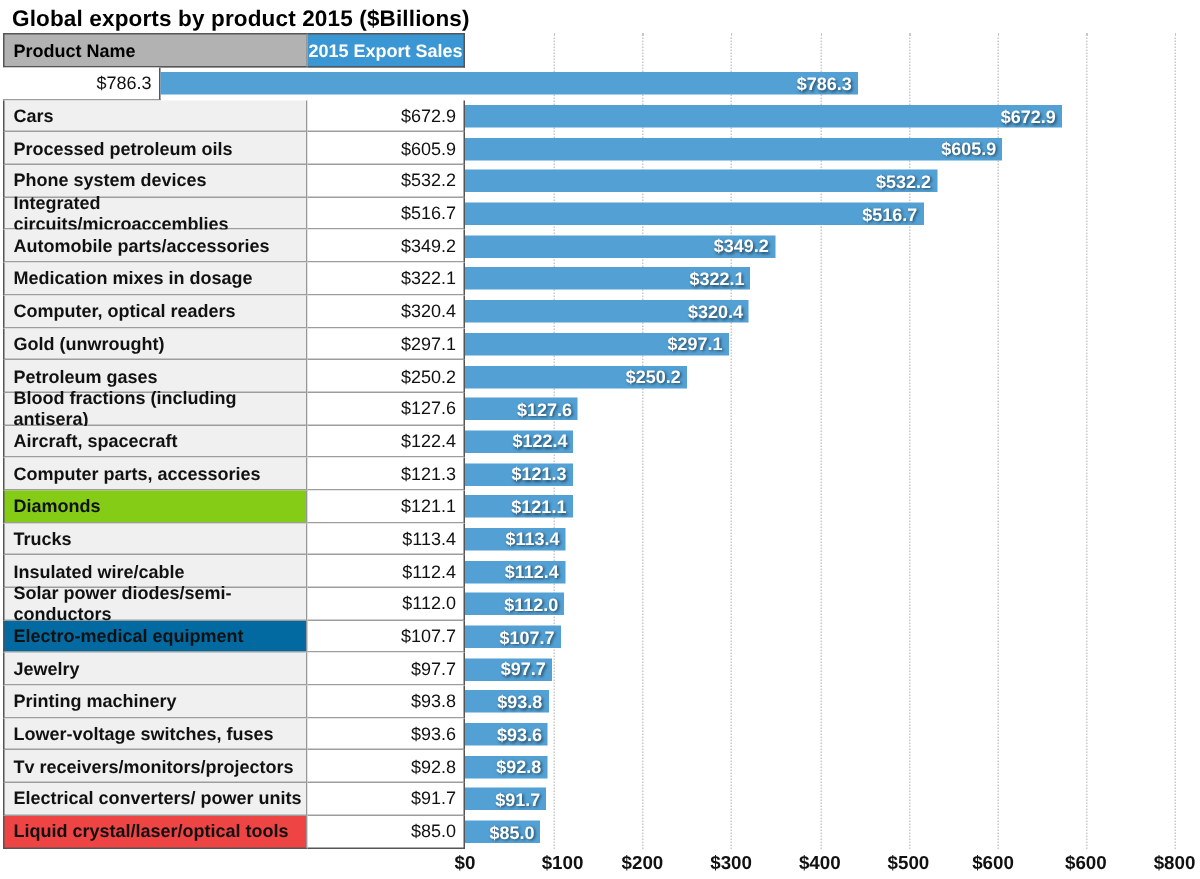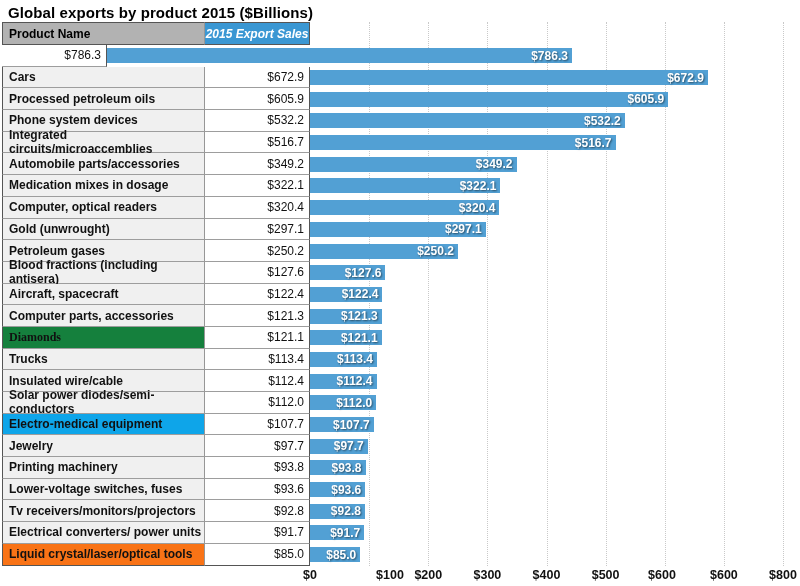--- a/index.html
+++ b/index.html
@@ -87,21 +87,21 @@
         <div class="gridline" style="left: 487.4px; border-left-color: rgb(201, 201, 201);"></div>
         <div class="gridline" style="left: 546.5px; border-left-color: rgb(201, 201, 201);"></div>
         <div class="gridline" style="left: 605.6px; border-left-color: rgb(201, 201, 201);"></div>
         <div class="gridline" style="left: 664.8px; border-left-color: rgb(201, 201, 201);"></div>
         <div class="gridline" style="left: 723.9px; border-left-color: rgb(201, 201, 201);"></div>
         <div class="gridline" style="left: 783px; border-left-color: rgb(201, 201, 201);"></div>
       </div>
 
     <div class="header-row">
       <div class="hcell name" style="background: rgb(178, 178, 178);">Product Name</div>
-      <div class="hcell value" style="background: rgb(58, 151, 211); font-style: italic;">2015 Export Sales</div>
+      <div class="hcell value" style="background: rgb(58, 151, 211);">2015 Export Sales</div>
     </div>
 
     <div class="rows" id="rows">
         <div class="row">
           <div class="cell value">$786.3</div>
           <div class="track">
             <div class="bar" style="width: 464.9px; background: rgb(82, 160, 212);">
               <span class="bar-label">$786.3</span>
             </div>
           </div>
@@ -208,21 +208,21 @@
         <div class="row">
           <div class="cell name" style="background: rgb(240, 240, 240);">Computer parts, accessories</div>
           <div class="cell value">$121.3</div>
           <div class="track">
             <div class="bar" style="width: 71.7px; background: rgb(82, 160, 212);">
               <span class="bar-label">$121.3</span>
             </div>
           </div>
         </div>
         <div class="row">
-          <div class="cell name" style="background: #15803d; font-family: Liberation Serif, serif;">Diamonds</div>
+          <div class="cell name" style="background: #84cc16;">Diamonds</div>
           <div class="cell value">$121.1</div>
           <div class="track">
             <div class="bar" style="width: 71.6px; background: rgb(82, 160, 212);">
               <span class="bar-label">$121.1</span>
             </div>
           </div>
         </div>
         <div class="row">
           <div class="cell name" style="background: rgb(240, 240, 240);">Trucks</div>
           <div class="cell value">$113.4</div>
@@ -244,21 +244,21 @@
         <div class="row">
           <div class="cell name" style="background: rgb(240, 240, 240);">Solar power diodes/semi-conductors</div>
           <div class="cell value">$112.0</div>
           <div class="track">
             <div class="bar" style="width: 66.2px; background: rgb(82, 160, 212);">
               <span class="bar-label">$112.0</span>
             </div>
           </div>
         </div>
         <div class="row">
-          <div class="cell name" style="background: #0ea5e9;">Electro-medical equipment</div>
+          <div class="cell name" style="background: #0369a1;">Electro-medical equipment</div>
           <div class="cell value">$107.7</div>
           <div class="track">
             <div class="bar" style="width: 63.7px; background: rgb(82, 160, 212);">
               <span class="bar-label">$107.7</span>
             </div>
           </div>
         </div>
         <div class="row">
           <div class="cell name" style="background: rgb(240, 240, 240);">Jewelry</div>
           <div class="cell value">$97.7</div>
@@ -298,33 +298,33 @@
         <div class="row">
           <div class="cell name" style="background: rgb(240, 240, 240);">Electrical converters/ power units</div>
           <div class="cell value">$91.7</div>
           <div class="track">
             <div class="bar" style="width: 54.2px; background: rgb(82, 160, 212);">
               <span class="bar-label">$91.7</span>
             </div>
           </div>
         </div>
         <div class="row last">
-          <div class="cell name" style="background: #f97316;">Liquid crystal/laser/optical tools</div>
+          <div class="cell name" style="background: #ef4444;">Liquid crystal/laser/optical tools</div>
           <div class="cell value">$85.0</div>
           <div class="track">
             <div class="bar" style="width: 50.3px; background: rgb(82, 160, 212);">
               <span class="bar-label">$85.0</span>
             </div>
           </div>
         </div>
       </div>
 
     <div class="axis" id="axis">
         <div class="tick-label" style="left: 310px;">$0</div>
-        <div class="tick-label" style="left: 390px;">$100</div>
+        <div class="tick-label" style="left: 375px;">$100</div>
         <div class="tick-label" style="left: 428.3px;">$200</div>
         <div class="tick-label" style="left: 487.4px;">$300</div>
         <div class="tick-label" style="left: 546.5px;">$400</div>
         <div class="tick-label" style="left: 605.6px;">$500</div>
         <div class="tick-label" style="left: 642px; margin-left: 20px;">$600</div>
         <div class="tick-label" style="left: 723.9px;">$600</div>
         <div class="tick-label" style="left: 783px;">$800</div>
       </div>
   </div>
 </div>

